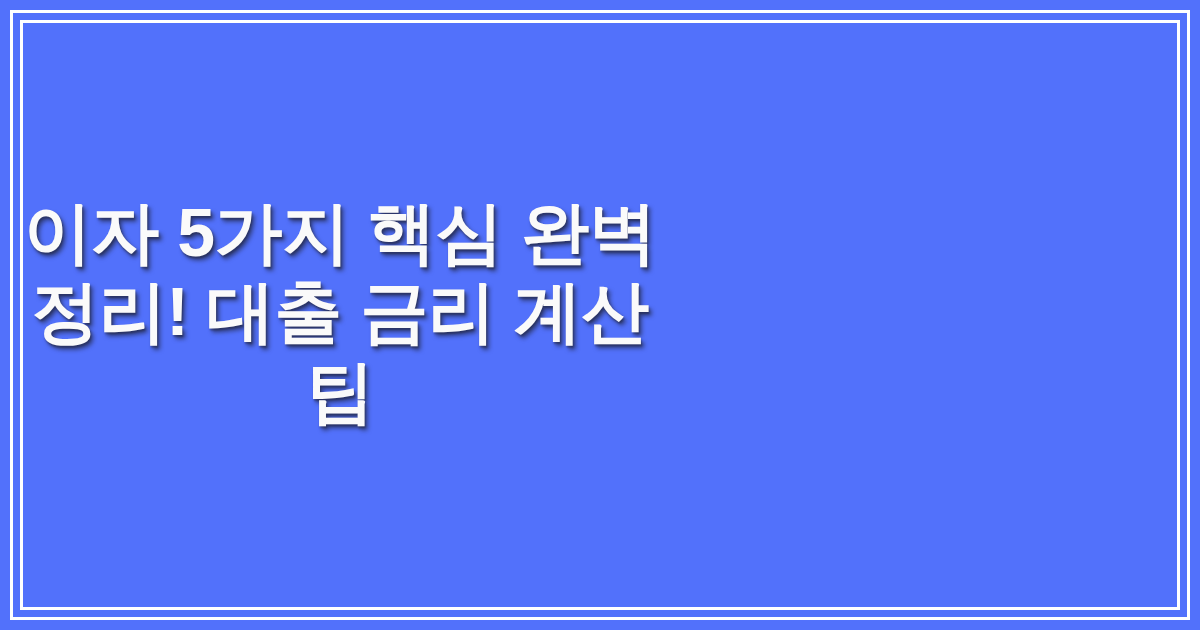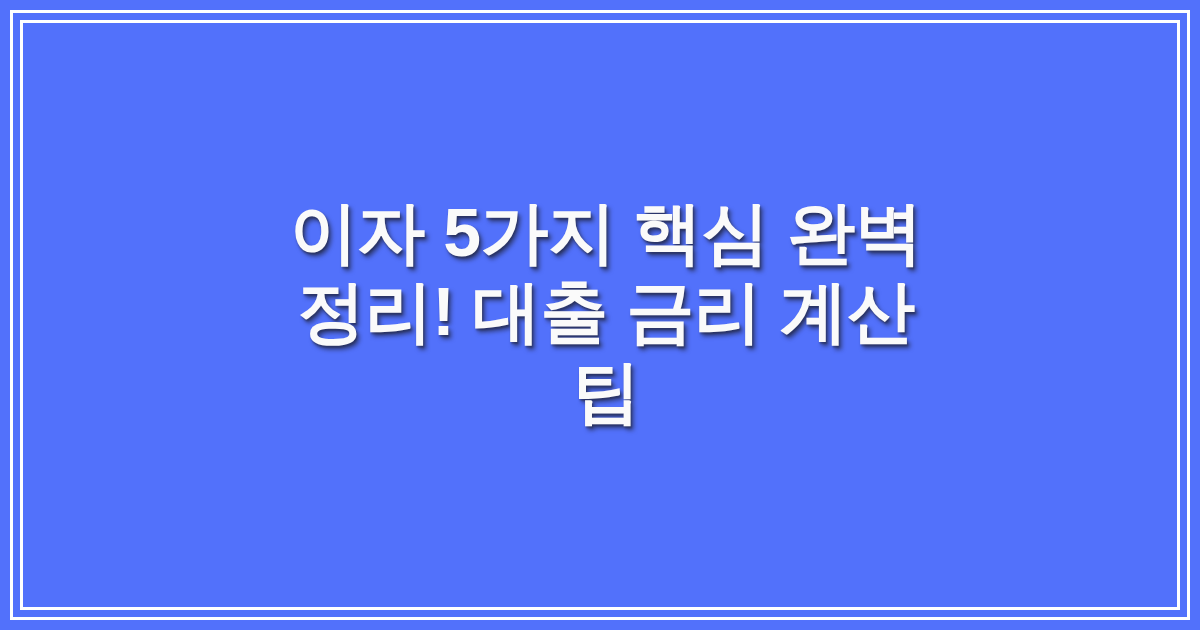--- a/index.html
+++ b/index.html
@@ -17,23 +17,21 @@
 
   
   .thumbnail-card {
     position: relative;
     box-sizing: border-box;
     width: 1200px;
     height: 630px;
     background: #5271fb;
     display: flex;
     align-items: center;
-    justify-content: center;
     overflow: hidden;
-    padding-left: 12px;
   }
 
   
   .frame {
     position: absolute;
     pointer-events: none;
     border-style: solid;
     border-color: #ffffff;
   }
 

